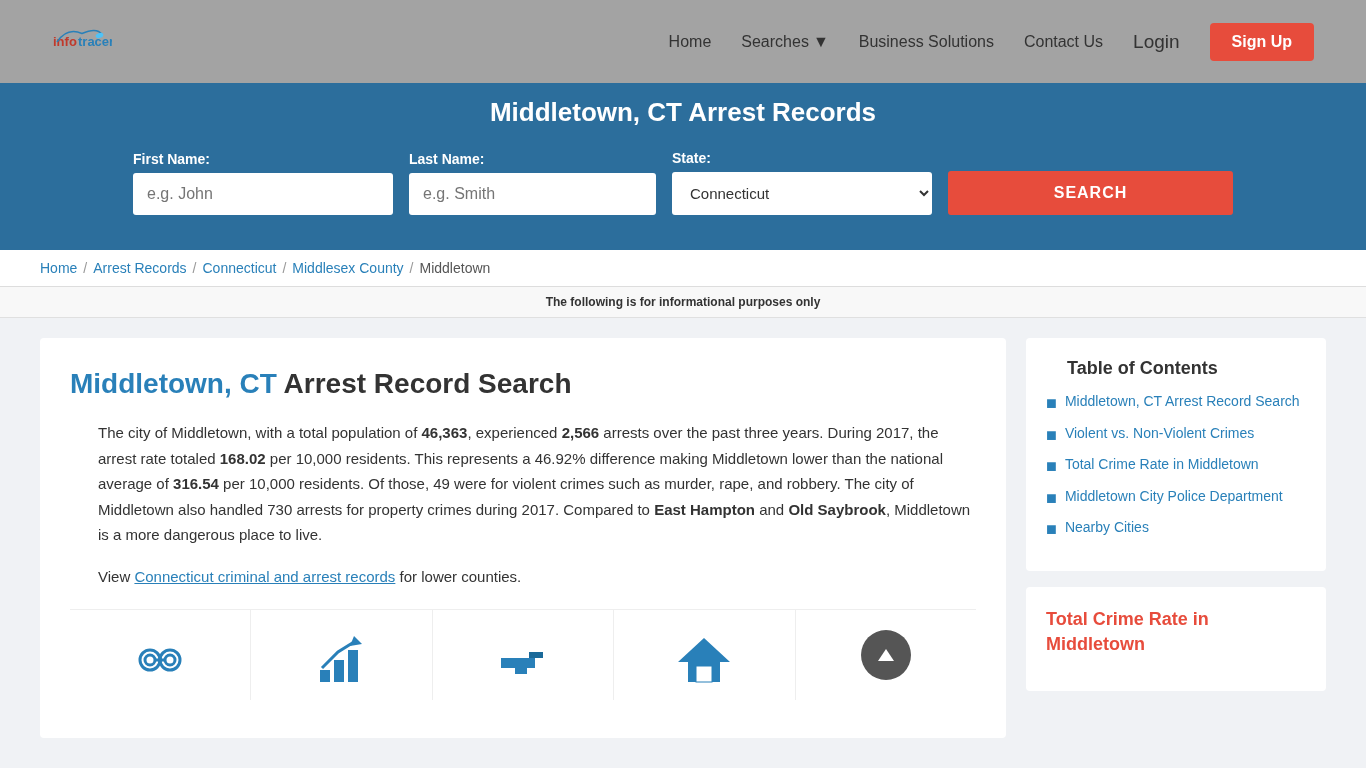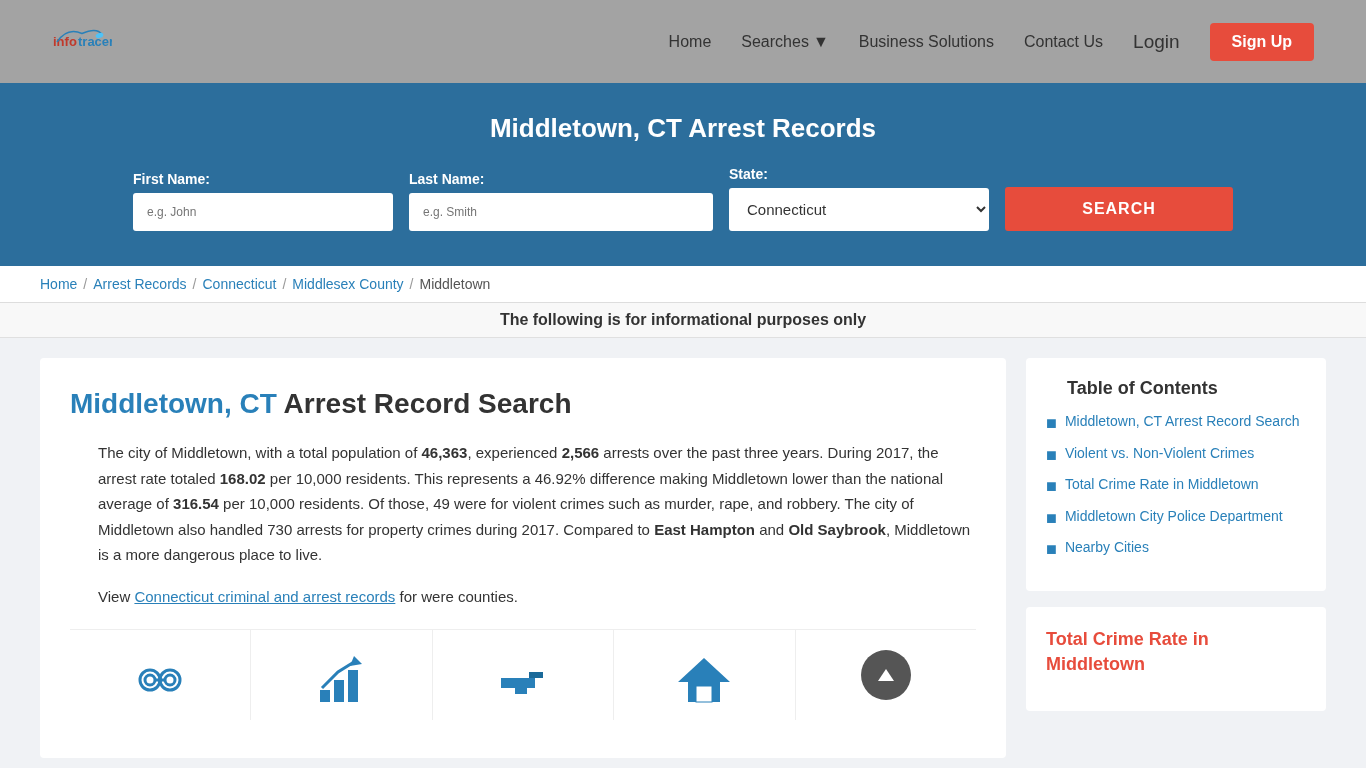--- a/index.html
+++ b/index.html
@@ -54,21 +54,21 @@
       padding: 10px 22px;
       font-size: 16px;
       font-weight: bold;
       border-radius: 4px;
       cursor: pointer;
     }
 
     
     .hero {
       background: #2c6e9c;
-      padding: 30px 40px 35px;
+      padding: 14px 40px 35px;
     }
     .hero-title {
       text-align: center;
       color: #fff;
       font-size: 26px;
       font-weight: bold;
       margin-bottom: 22px;
     }
     .search-form {
       display: flex;
@@ -83,28 +83,28 @@
       gap: 6px;
       justify-content: center;
     }
     .form-label {
       color: #fff;
       font-size: 14px;
       font-weight: bold;
     }
     .form-input {
       padding: 12px 14px;
-      font-size: 12px;
+      font-size: 16px;
       border: none;
       border-radius: 3px;
       outline: none;
       color: #aaa;
     }
     .form-input-first { width: 260px; }
-    .form-input-last { width: 304px; }
+    .form-input-last { width: 247px; }
     .form-select {
       padding: 12px 14px;
       font-size: 15px;
       border: none;
       border-radius: 3px;
       outline: none;
       width: 260px;
       color: #333;
       background: #fff;
     }
@@ -137,21 +137,21 @@
       cursor: pointer;
     }
     .breadcrumb-sep { color: #999; }
     .breadcrumb-current { color: #555; }
 
     
     .info-notice {
       text-align: center;
       background: #f8f8f8;
       padding: 8px;
-      font-size: 16px;
+      font-size: 12px;
       color: #333;
       font-weight: bold;
       border-bottom: 1px solid #e0e0e0;
     }
 
     
     .main-content {
       display: flex;
       gap: 20px;
       padding: 20px 40px;
@@ -367,21 +367,21 @@
 <div class="main-content">
 
   <article class="content-area">
     <h2 class="content-title">
       <span class="blue">Middletown, CT</span><span> Arrest Record Search</span>
     </h2>
     <p class="content-body">
       <span>The city of Middletown, with a total population of </span><strong>46,363</strong><span>, experienced </span><strong>2,566</strong><span> arrests over the past three years. During 2017, the arrest rate totaled </span><strong>168.02</strong><span> per 10,000 residents. This represents a 46.92% difference making Middletown lower than the national average of </span><strong>316.54</strong><span> per 10,000 residents. Of those, 49 were for violent crimes such as murder, rape, and robbery. The city of Middletown also handled 730 arrests for property crimes during 2017. Compared to </span><strong>East Hampton</strong><span> and </span><strong>Old Saybrook</strong><span>, Middletown is a more dangerous place to live.</span>
     </p>
     <p class="content-body">
-      <span>View </span><a class="content-link">Connecticut criminal and arrest records</a><span> for were counties.</span>
+      <span>View </span><a class="content-link">Connecticut criminal and arrest records</a><span> for lower counties.</span>
     </p>
 
     <div class="icons-row">
 
       <div class="icon-item">
         <svg class="icon-svg" viewBox="0 0 60 60" fill="#2980b9">
           <circle cx="20" cy="30" r="10" fill="none" stroke="#2980b9" stroke-width="3"></circle>
           <circle cx="20" cy="30" r="5" fill="none" stroke="#2980b9" stroke-width="3"></circle>
           <circle cx="40" cy="30" r="10" fill="none" stroke="#2980b9" stroke-width="3"></circle>
           <circle cx="40" cy="30" r="5" fill="none" stroke="#2980b9" stroke-width="3"></circle>

